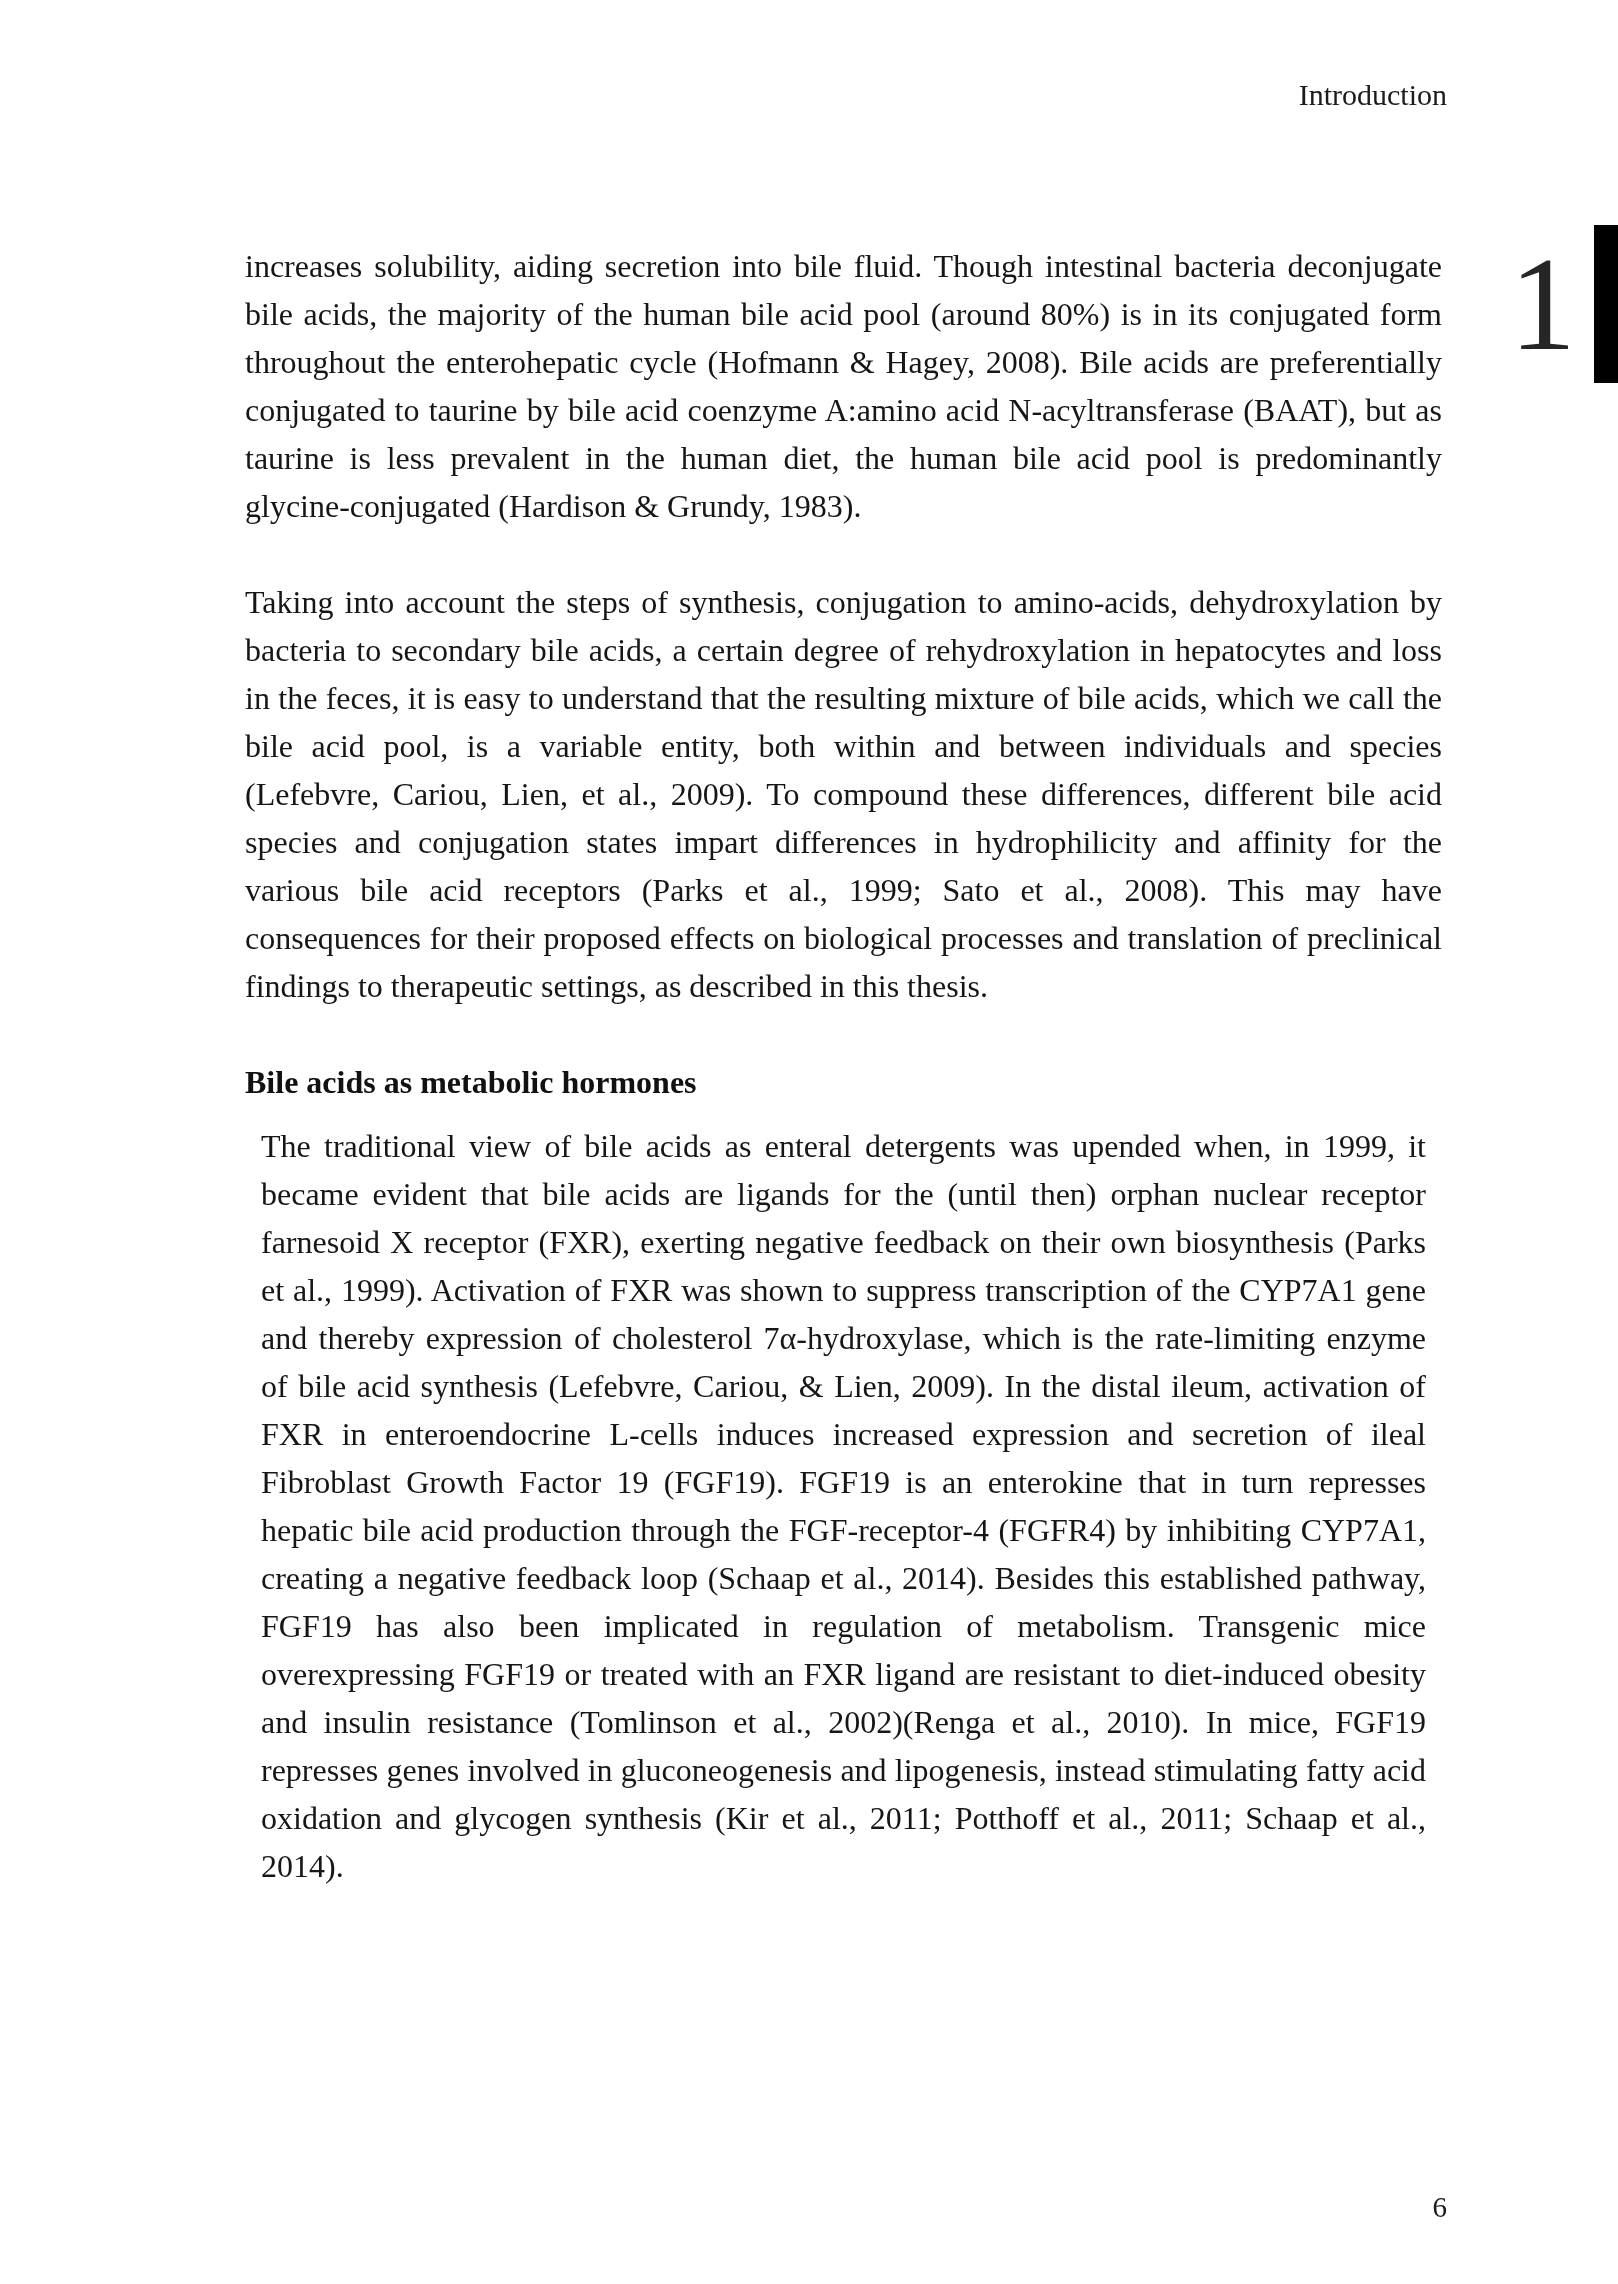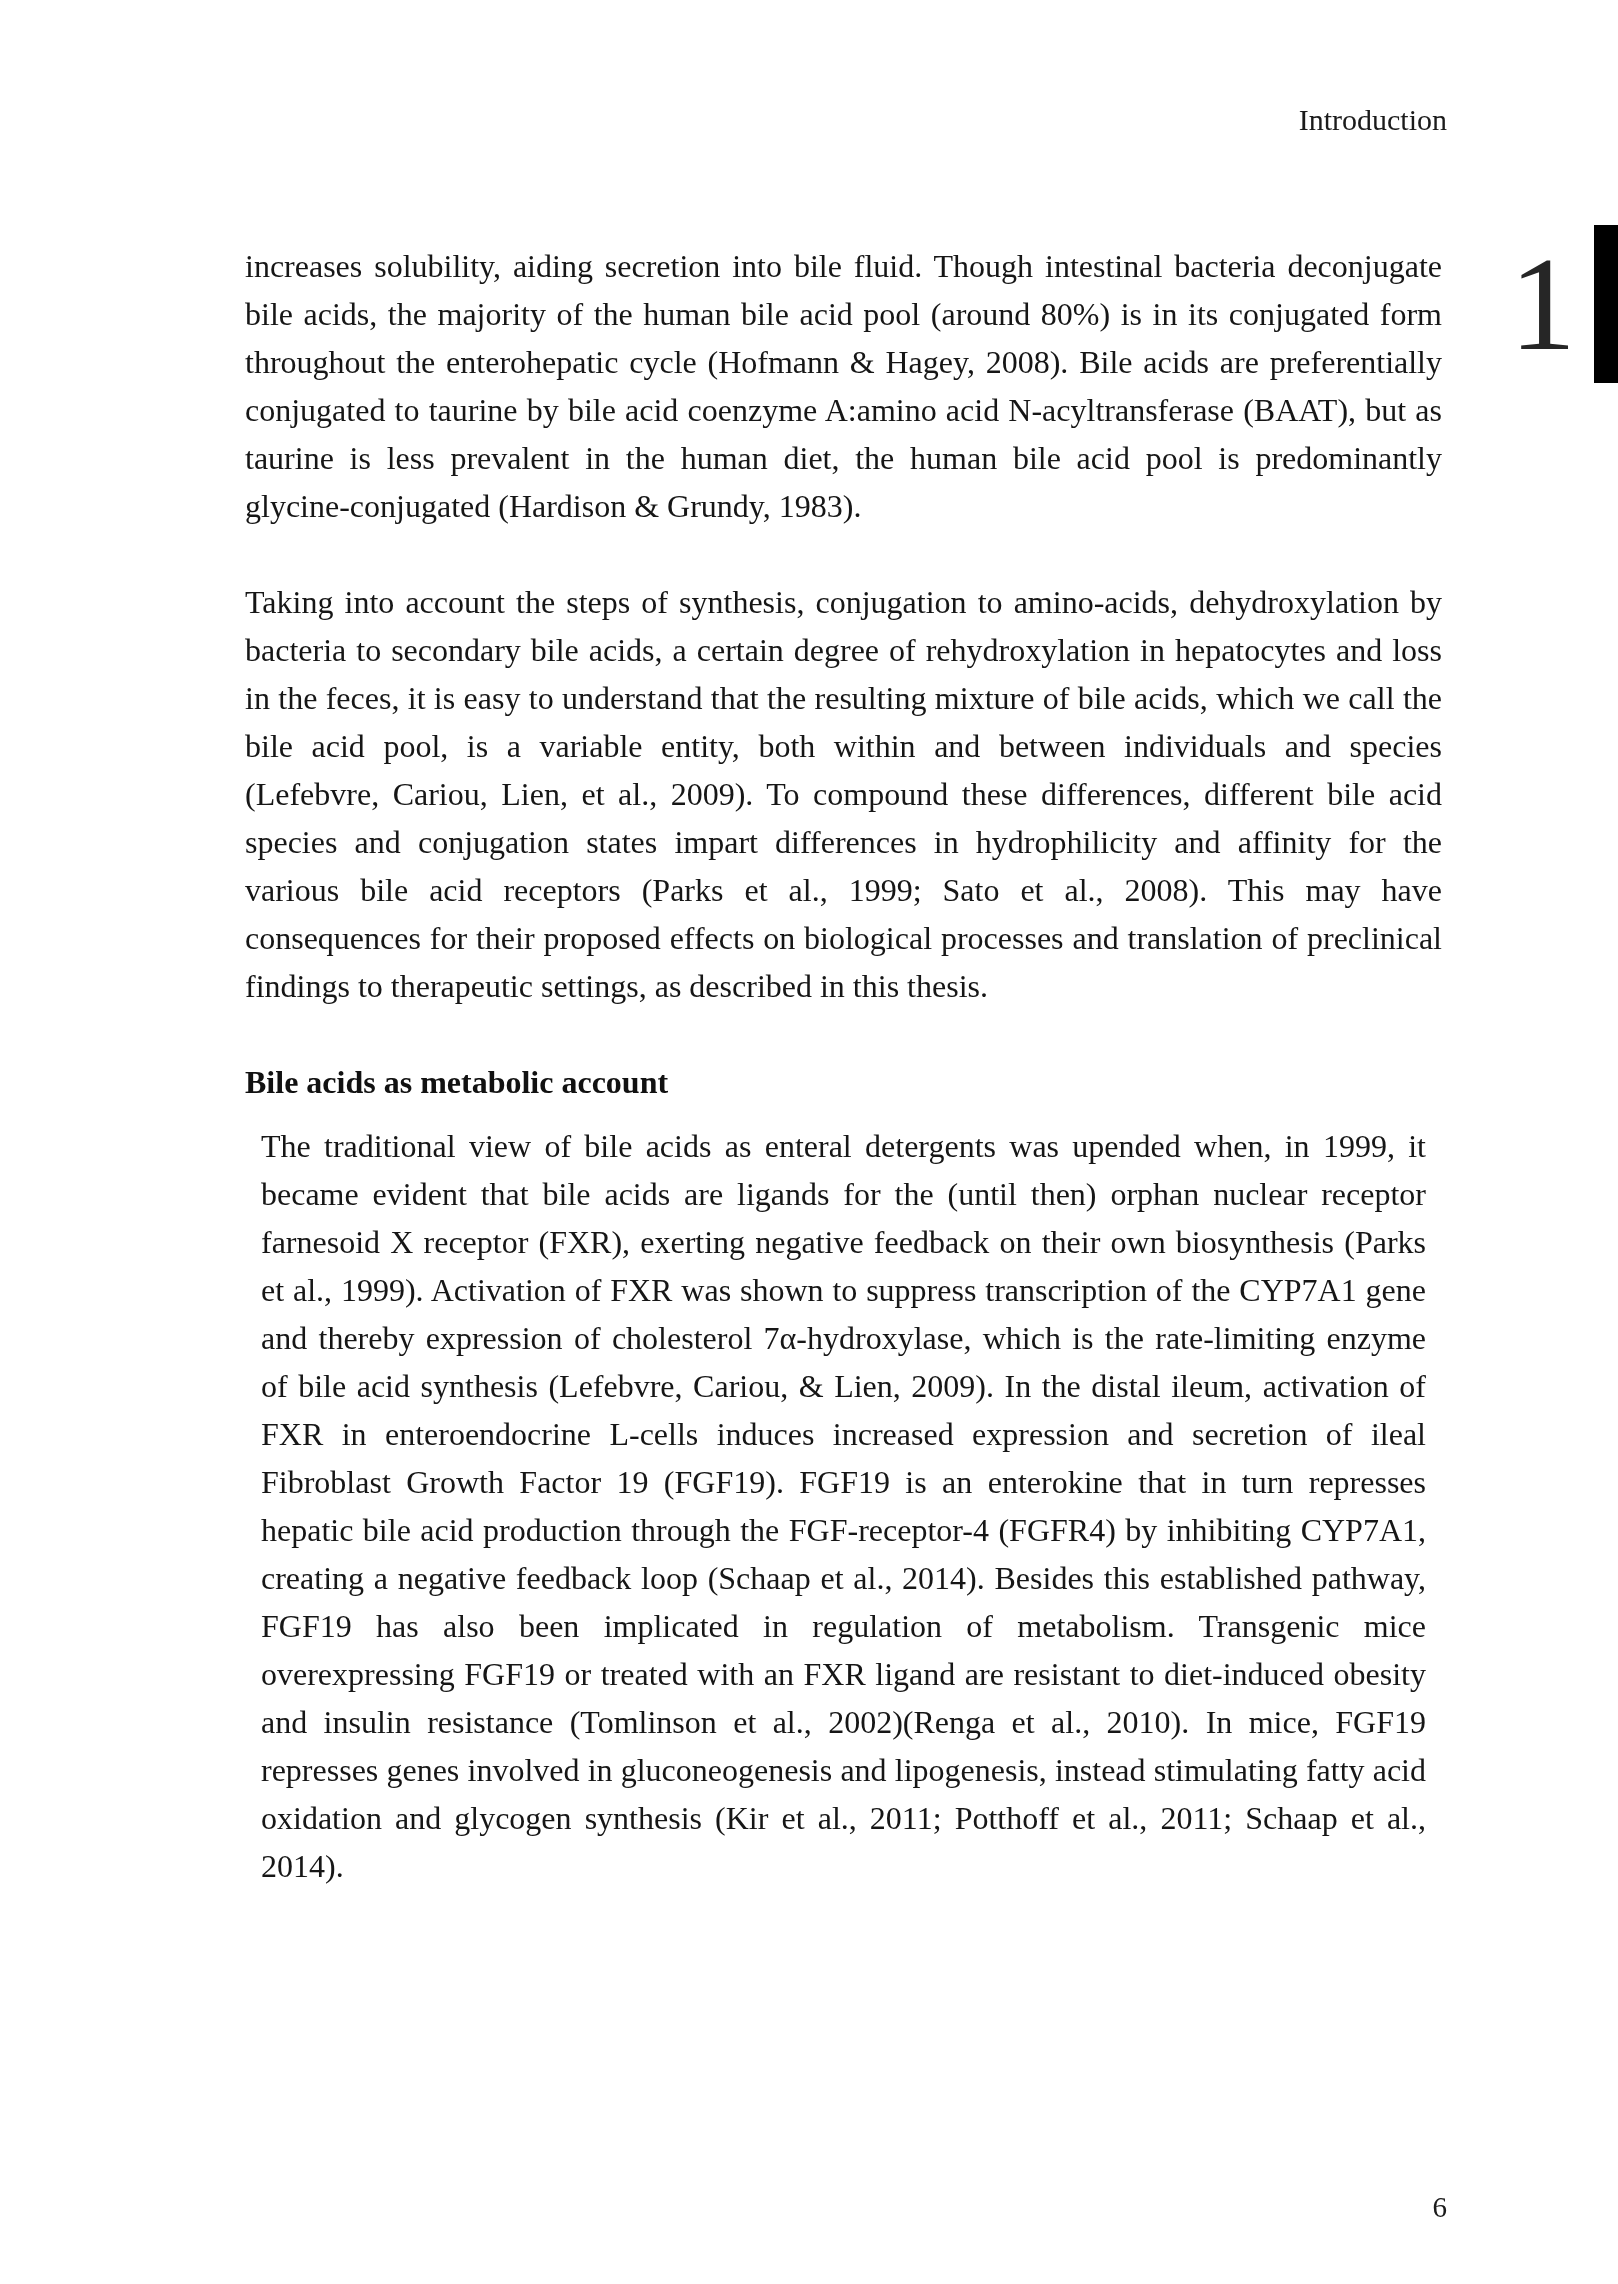--- a/index.html
+++ b/index.html
@@ -7,21 +7,21 @@
       width: 1619px;
       height: 2284px;
       background: #ffffff;
       position: relative;
       font-family: "Liberation Serif", "DejaVu Serif", serif;
       color: #1b1b1b;
       overflow: hidden;
     }
     .running-header {
       position: absolute;
-      top: 102px;
+      top: 77px;
       right: 172px;
       font-size: 30px;
       line-height: 1.2;
       color: #1b1b1b;
     }
     .chapter-tab {
       position: absolute;
       top: 225px;
       right: 0;
       height: 158px;
@@ -75,18 +75,18 @@
 <div class="running-header">Introduction</div>
 
 <div class="chapter-tab">
   <div class="chapter-number">1</div>
   <div class="chapter-bar"></div>
 </div>
 
 <div class="text-block">
   <p class="para">increases solubility, aiding secretion into bile fluid. Though intestinal bacteria deconjugate bile acids, the majority of the human bile acid pool (around 80%) is in its conjugated form throughout the enterohepatic cycle (Hofmann &amp; Hagey, 2008). Bile acids are preferentially conjugated to taurine by bile acid coenzyme A:amino acid N-acyltransferase (BAAT), but as taurine is less prevalent in the human diet, the human bile acid pool is predominantly glycine-conjugated (Hardison &amp; Grundy, 1983).</p>
   <p class="para">Taking into account the steps of synthesis, conjugation to amino-acids, dehydroxylation by bacteria to secondary bile acids, a certain degree of rehydroxylation in hepatocytes and loss in the feces, it is easy to understand that the resulting mixture of bile acids, which we call the bile acid pool, is a variable entity, both within and between individuals and species (Lefebvre, Cariou, Lien, et al., 2009). To compound these differences, different bile acid species and conjugation states impart differences in hydrophilicity and affinity for the various bile acid receptors (Parks et al., 1999; Sato et al., 2008). This may have consequences for their proposed effects on biological processes and translation of preclinical findings to therapeutic settings, as described in this thesis.</p>
-  <h2 class="section-heading">Bile acids as metabolic account</h2>
+  <h2 class="section-heading">Bile acids as metabolic hormones</h2>
   <p class="para-after-heading">The traditional view of bile acids as enteral detergents was upended when, in 1999, it became evident that bile acids are ligands for the (until then) orphan nuclear receptor farnesoid X receptor (FXR), exerting negative feedback on their own biosynthesis (Parks et al., 1999). Activation of FXR was shown to suppress transcription of the CYP7A1 gene and thereby expression of cholesterol 7α-hydroxylase, which is the rate-limiting enzyme of bile acid synthesis (Lefebvre, Cariou, &amp; Lien, 2009). In the distal ileum, activation of FXR in enteroendocrine L-cells induces increased expression and secretion of ileal Fibroblast Growth Factor 19 (FGF19). FGF19 is an enterokine that in turn represses hepatic bile acid production through the FGF-receptor-4 (FGFR4) by inhibiting CYP7A1, creating a negative feedback loop (Schaap et al., 2014). Besides this established pathway, FGF19 has also been implicated in regulation of metabolism. Transgenic mice overexpressing FGF19 or treated with an FXR ligand are resistant to diet-induced obesity and insulin resistance (Tomlinson et al., 2002)(Renga et al., 2010). In mice, FGF19 represses genes involved in gluconeogenesis and lipogenesis, instead stimulating fatty acid oxidation and glycogen synthesis (Kir et al., 2011; Potthoff et al., 2011; Schaap et al., 2014).</p>
 </div>
 
 <div class="page-number">6</div>
 
 
 </body></html>

